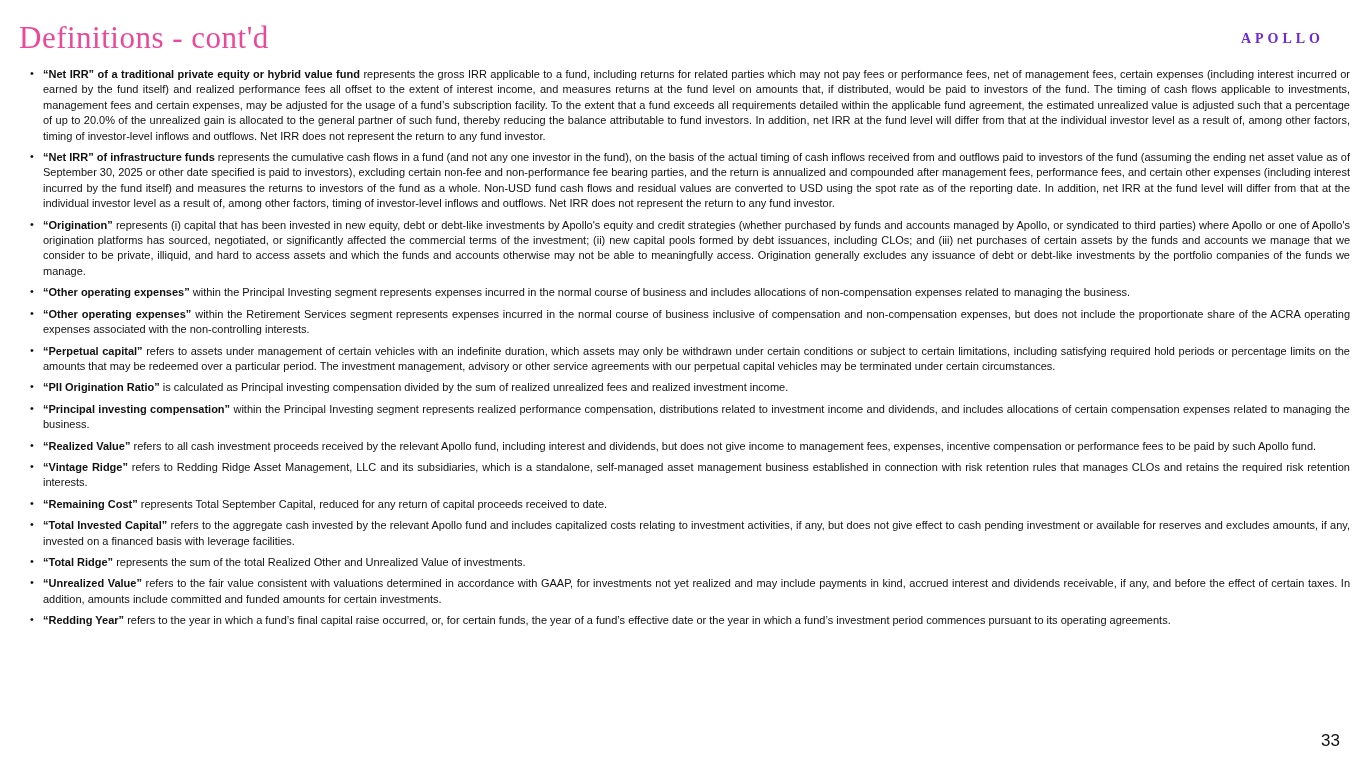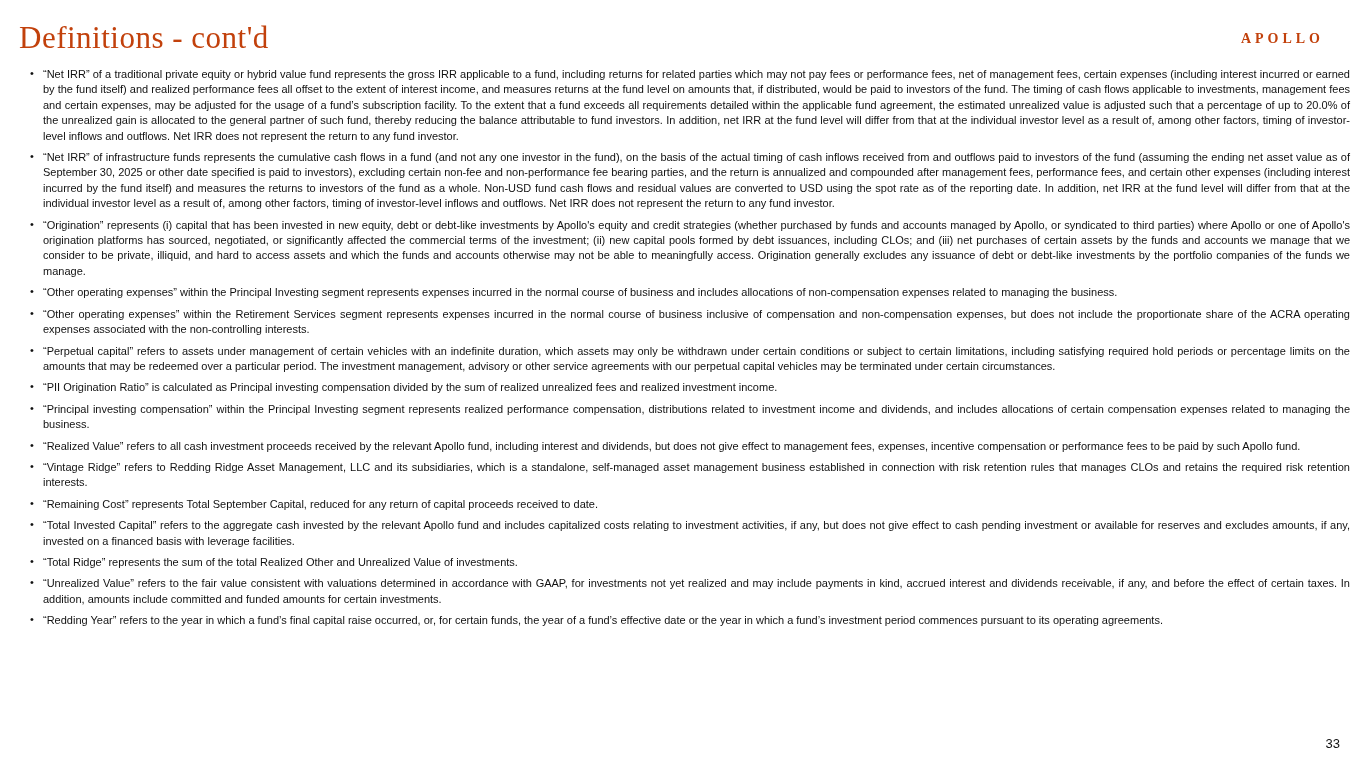--- a/index.html
+++ b/index.html
@@ -8,50 +8,50 @@
     font-family: "Liberation Sans", sans-serif;
     color: #000000;
     position: relative;
     overflow: hidden;
   }
   .slide { position: absolute; inset: 0; background: #ffffff; }
   .slide-title {
     position: absolute; left: 19px; top: 20px;
     font-family: "Liberation Serif", serif;
     font-size: 31px; font-weight: 400; letter-spacing: 0.5px;
-    color: #c2410c;
+    color: #ec4899;
   }
   .logo {
     position: absolute; right: 41px; top: 31px;
     font-family: "Liberation Serif", serif;
     font-size: 14px; font-weight: 600; letter-spacing: 4px;
-    color: #c2410c;
+    color: #6d28d9;
   }
   ul.defs {
     position: absolute; left: 30px; top: 67px;
     width: 1320px;
     margin: 0; padding: 0; list-style: none;
   }
   li.def {
     position: relative;
     padding-left: 13px;
     margin-bottom: 6px;
     font-size: 11px;
     line-height: 15.4px;
     text-align: justify;
     color: #111111;
   }
   .bullet {
     position: absolute; left: 0; top: -1px;
     font-size: 11px;
   }
-  .term { font-weight: normal; }
+  .term { font-weight: bold; }
   .page-number {
     position: absolute; right: 25px; bottom: 17px;
-    font-size: 13px; color: #111111;
+    font-size: 17px; color: #111111;
   }
 </style>
 </head>
 <body>
 
 <div class="slide">
 
   <div class="slide-title">Definitions - cont'd</div>
   <div class="logo">APOLLO</div>
 
@@ -74,21 +74,21 @@
     <li class="def">
       <span class="bullet">•</span><span class="term">“Perpetual capital”</span><span> refers to assets under management of certain vehicles with an indefinite duration, which assets may only be withdrawn under certain conditions or subject to certain limitations, including satisfying required hold periods or percentage limits on the amounts that may be redeemed over a particular period. The investment management, advisory or other service agreements with our perpetual capital vehicles may be terminated under certain circumstances.</span>
     </li>
     <li class="def">
       <span class="bullet">•</span><span class="term">“PII Origination Ratio”</span><span> is calculated as Principal investing compensation divided by the sum of realized unrealized fees and realized investment income.</span>
     </li>
     <li class="def">
       <span class="bullet">•</span><span class="term">“Principal investing compensation”</span><span> within the Principal Investing segment represents realized performance compensation, distributions related to investment income and dividends, and includes allocations of certain compensation expenses related to managing the business.</span>
     </li>
     <li class="def">
-      <span class="bullet">•</span><span class="term">“Realized Value”</span><span> refers to all cash investment proceeds received by the relevant Apollo fund, including interest and dividends, but does not give effect to management fees, expenses, incentive compensation or performance fees to be paid by such Apollo fund.</span>
+      <span class="bullet">•</span><span class="term">“Realized Value”</span><span> refers to all cash investment proceeds received by the relevant Apollo fund, including interest and dividends, but does not give income to management fees, expenses, incentive compensation or performance fees to be paid by such Apollo fund.</span>
     </li>
     <li class="def">
       <span class="bullet">•</span><span class="term">“Vintage Ridge”</span><span> refers to Redding Ridge Asset Management, LLC and its subsidiaries, which is a standalone, self-managed asset management business established in connection with risk retention rules that manages CLOs and retains the required risk retention interests.</span>
     </li>
     <li class="def">
       <span class="bullet">•</span><span class="term">“Remaining Cost”</span><span> represents Total September Capital, reduced for any return of capital proceeds received to date.</span>
     </li>
     <li class="def">
       <span class="bullet">•</span><span class="term">“Total Invested Capital”</span><span> refers to the aggregate cash invested by the relevant Apollo fund and includes capitalized costs relating to investment activities, if any, but does not give effect to cash pending investment or available for reserves and excludes amounts, if any, invested on a financed basis with leverage facilities.</span>
     </li>

